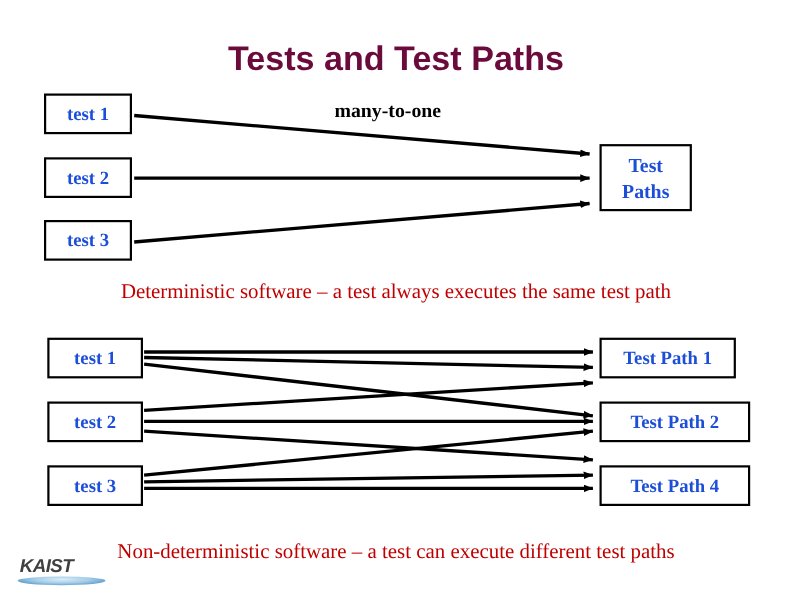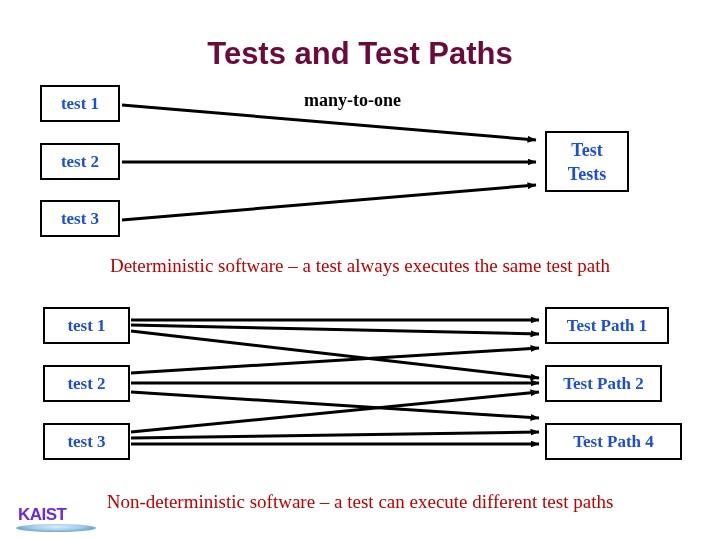--- a/index.html
+++ b/index.html
@@ -103,23 +103,24 @@
     width: 84px;
     height: 30px;
     z-index: 5;
   }
   #kaist-wordmark {
     position: absolute;
     left: 2px;
     top: 0px;
     font-family: "Liberation Sans", "DejaVu Sans", sans-serif;
     font-weight: bold;
+    font-style: italic;
     font-size: 17px;
     letter-spacing: -0.5px;
-    color: #6d28d9;
+    color: #404040;
     line-height: 19px;
   }
   #kaist-swoosh {
     position: absolute;
     left: 0px;
     top: 19px;
     width: 80px;
     height: 8px;
     border-radius: 50%;
     background: radial-gradient(ellipse at 50% 35%, #d8ecf8 0%, #9fc9e6 45%, #5b9bcb 75%, #eaf4fb 100%);
@@ -152,21 +153,21 @@
   </div>
   <div class="node-box" style="left:40px; top:143px; width:80px; height:37px;">
     <span>test 2</span>
   </div>
   <div class="node-box" style="left:40px; top:200px; width:80px; height:37px;">
     <span>test 3</span>
   </div>
 
   <div class="node-box two-line" style="left:545px; top:131px; width:84px; height:61px;">
     <span>Test</span>
-    <span>Tests</span>
+    <span>Paths</span>
   </div>
 
   <div class="map-label" style="left:272px; top:90px;margin-left:32px;">many-to-one</div>
 
   <div class="red-caption" style="top:254px;">Deterministic software – a test always executes the same test path</div>
 
   <svg class="arrow-layer" viewBox="0 0 720 540" xmlns="http://www.w3.org/2000/svg">
 
     <line x1="131" y1="320" x2="539" y2="320" stroke="#000000" stroke-width="3" marker-end="url(#arrowhead)"></line>
     <line x1="131" y1="325" x2="539" y2="334" stroke="#000000" stroke-width="3" marker-end="url(#arrowhead)"></line>
@@ -187,21 +188,21 @@
   <div class="node-box" style="left:43px; top:365px; width:87px; height:37px;">
     <span>test 2</span>
   </div>
   <div class="node-box" style="left:43px; top:423px; width:87px; height:37px;">
     <span>test 3</span>
   </div>
 
   <div class="node-box" style="left:545px; top:307px; width:124px; height:37px;">
     <span>Test Path 1</span>
   </div>
-  <div class="node-box" style="left:545px; top:365px; width:117px; height:37px;">
+  <div class="node-box" style="left:545px; top:365px; width:137px; height:37px;">
     <span>Test Path 2</span>
   </div>
   <div class="node-box" style="left:545px; top:423px; width:137px; height:37px;">
     <span>Test Path 4</span>
   </div>
 
 
   <div class="red-caption" style="top:490px;">Non-deterministic software – a test can execute different test paths</div>
 
   <div id="kaist-logo">

